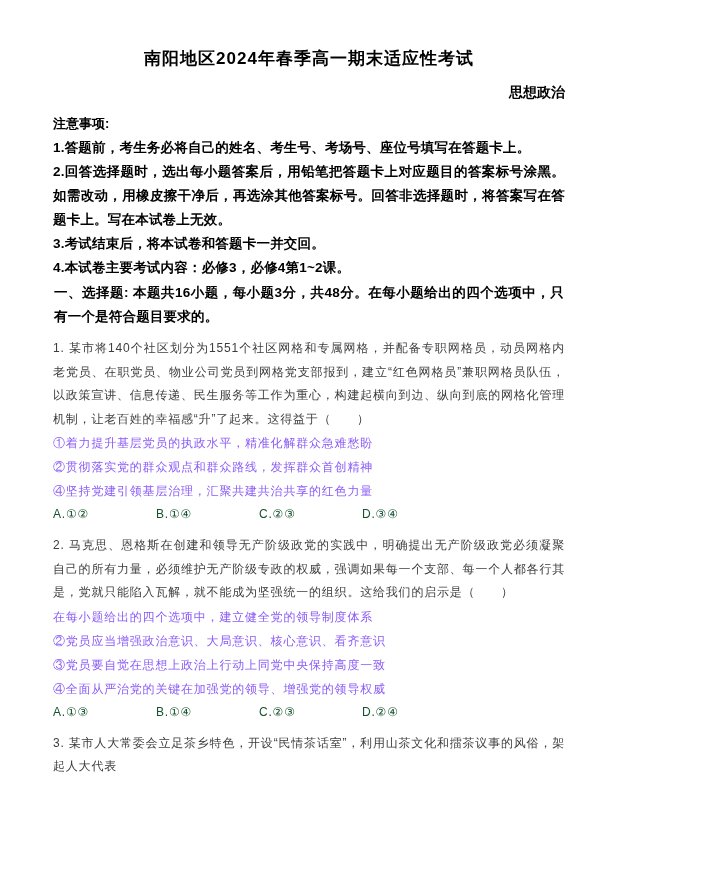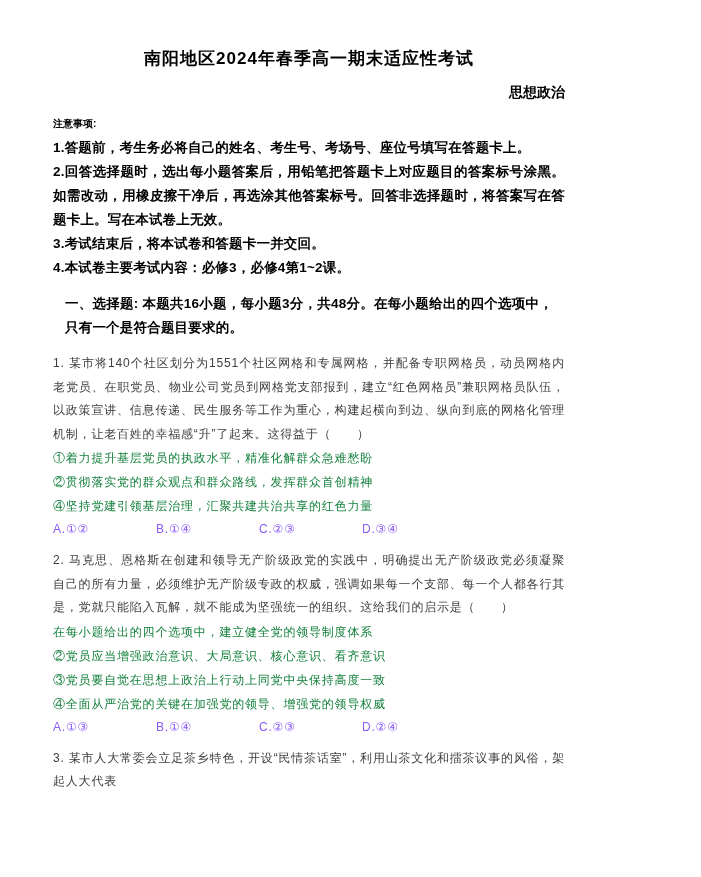--- a/index.html
+++ b/index.html
@@ -38,34 +38,34 @@
   .exam-info {
     margin: 6px 0 0 0;
     font-size: 13.5px;
     font-weight: bold;
     text-align: center;
     line-height: 18px;
     white-space: pre;
   }
   .notice-heading {
     margin-top: 11px;
-    font-size: 10px;
+    font-size: 13px;
     font-weight: bold;
     line-height: 24px;
   }
   .notice-item {
     margin: 0;
     font-size: 13.5px;
     font-weight: bold;
     line-height: 24px;
     text-align: justify;
     letter-spacing: 0.2px;
   }
   .section-heading {
-    margin: 12px;
+    margin: 1px;
     font-size: 13.5px;
     font-weight: bold;
     line-height: 24px;
     text-align: justify;
     letter-spacing: 0.2px;
   }
   .question {
     margin-top: 8px;
   }
   .stem {
@@ -74,28 +74,28 @@
     font-weight: normal;
     color: #3d3d3d;
     line-height: 23.5px;
     text-align: justify;
     letter-spacing: 0.8px;
   }
   .statement {
     margin: 0;
     font-size: 12px;
     font-weight: normal;
-    color: #15803d;
+    color: #8b5cf6;
     line-height: 24px;
     letter-spacing: 0.8px;
   }
   .choices {
     display: flex;
     font-size: 12px;
-    color: #8b5cf6;
+    color: #14532d;
     line-height: 23px;
     letter-spacing: 0.8px;
   }
   .choice {
     display: inline-block;
     width: 103px;
     flex: 0 0 auto;
   }
 </style>
 </head>

